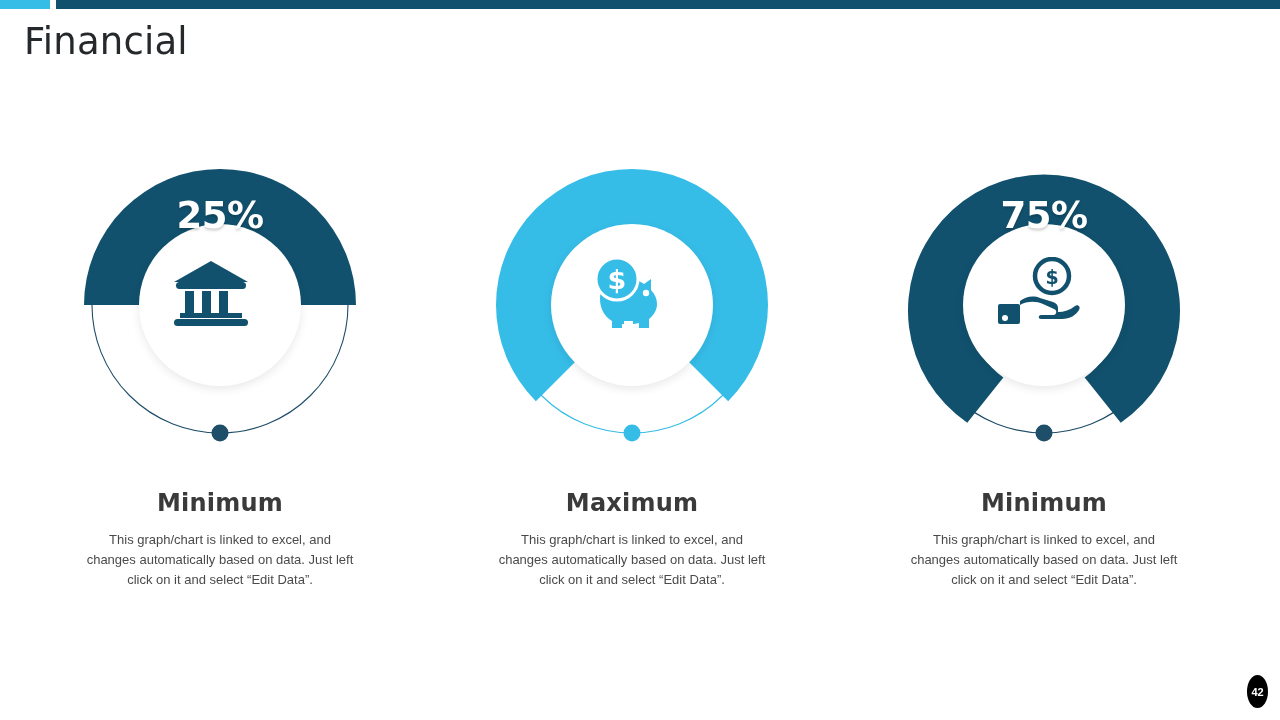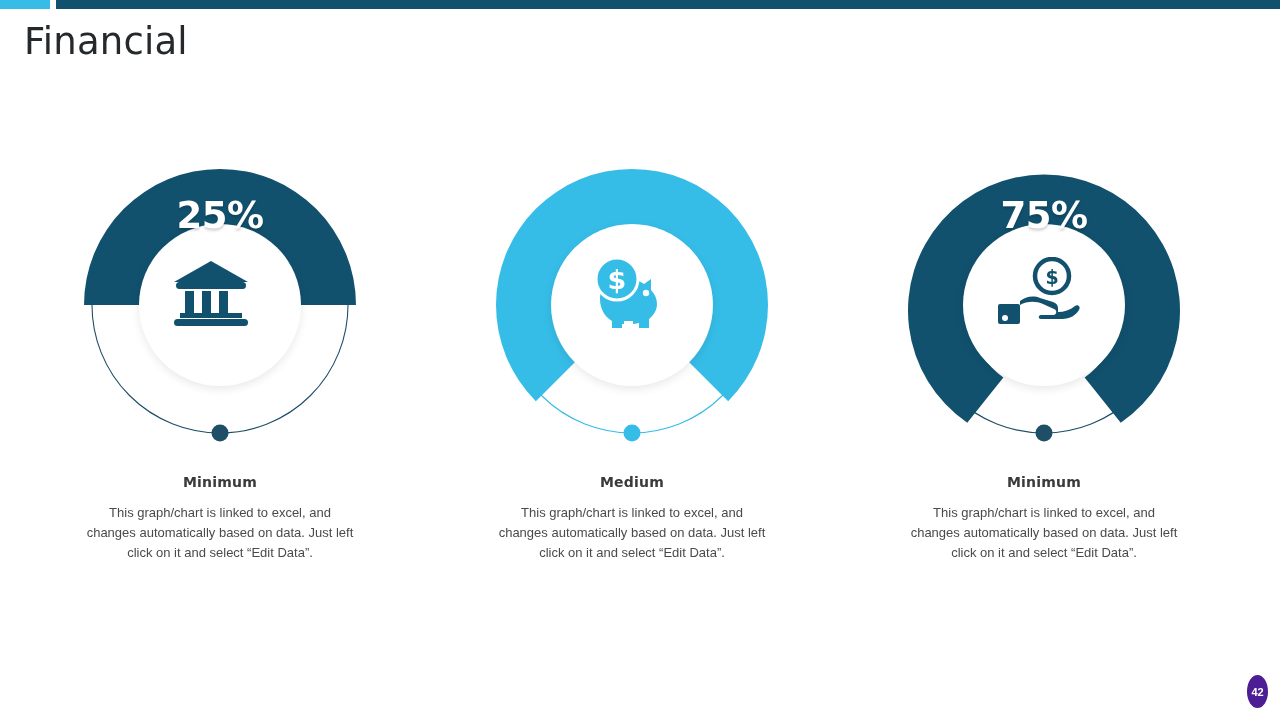--- a/index.html
+++ b/index.html
@@ -117,22 +117,22 @@
     font-family: "DejaVu Sans", sans-serif;
     font-size: 37px;
     font-weight: bold;
     color: #ffffff;
     letter-spacing: -0.5px;
     text-shadow: 0 2px 3px rgba(0,0,0,0.20);
   }
 
   
   .card-heading {
-    margin-top: 24px;
-    font-size: 14px;
+    margin-top: 39px;
+    font-size: 24px;
     font-weight: bold;
     color: #3A3A3A;
     font-family: "DejaVu Sans", sans-serif;
     letter-spacing: 0.2px;
   }
   .card-desc {
     margin-top: 13px;
     width: 270px;
     text-align: center;
     font-size: 13px;
@@ -142,21 +142,21 @@
   }
 
   
   .page-badge {
     position: absolute;
     right: 12px;
     bottom: 12px;
     width: 21px;
     height: 33px;
     border-radius: 50%;
-    background: #4c1d95;
+    background: #000000;
     color: #ffffff;
     font-size: 11px;
     font-weight: bold;
     display: flex;
     align-items: center;
     justify-content: center;
     font-family: "Liberation Sans", sans-serif;
   }
 </style>
 </head>
@@ -223,21 +223,21 @@
 
           <circle cx="62" cy="36" r="3.2" fill="#ffffff"></circle>
 
           <circle cx="33" cy="22" r="21" fill="#35BDE8" stroke="#ffffff" stroke-width="3"></circle>
           <text x="33" y="32" font-family="DejaVu Sans, sans-serif" font-size="27" font-weight="bold" fill="#ffffff" text-anchor="middle">$</text>
         </svg>
       </div>
 
     </div>
 
-    <div class="card-heading">Medium</div>
+    <div class="card-heading">Maximum</div>
     <div class="card-desc">This graph/chart is linked to excel, and changes automatically based on data. Just left click on it and select “Edit Data”.</div>
   </div>
 
   <div class="card">
     <div class="donut">
       <svg width="290" height="290" viewBox="0 0 290 290">
         <circle cx="145" cy="145" r="128" fill="none" stroke="#1F4E68" stroke-width="1.1"></circle>
 
         <path d="M 68.25 262.75 A 136 136 0 1 1 221.75 262.75 L 185.64 217.40 A 72 72 0 1 0 104.36 217.40 Z" fill="#11516E"></path>
         <circle cx="145" cy="273" r="8.5" fill="#1F4E68"></circle>

